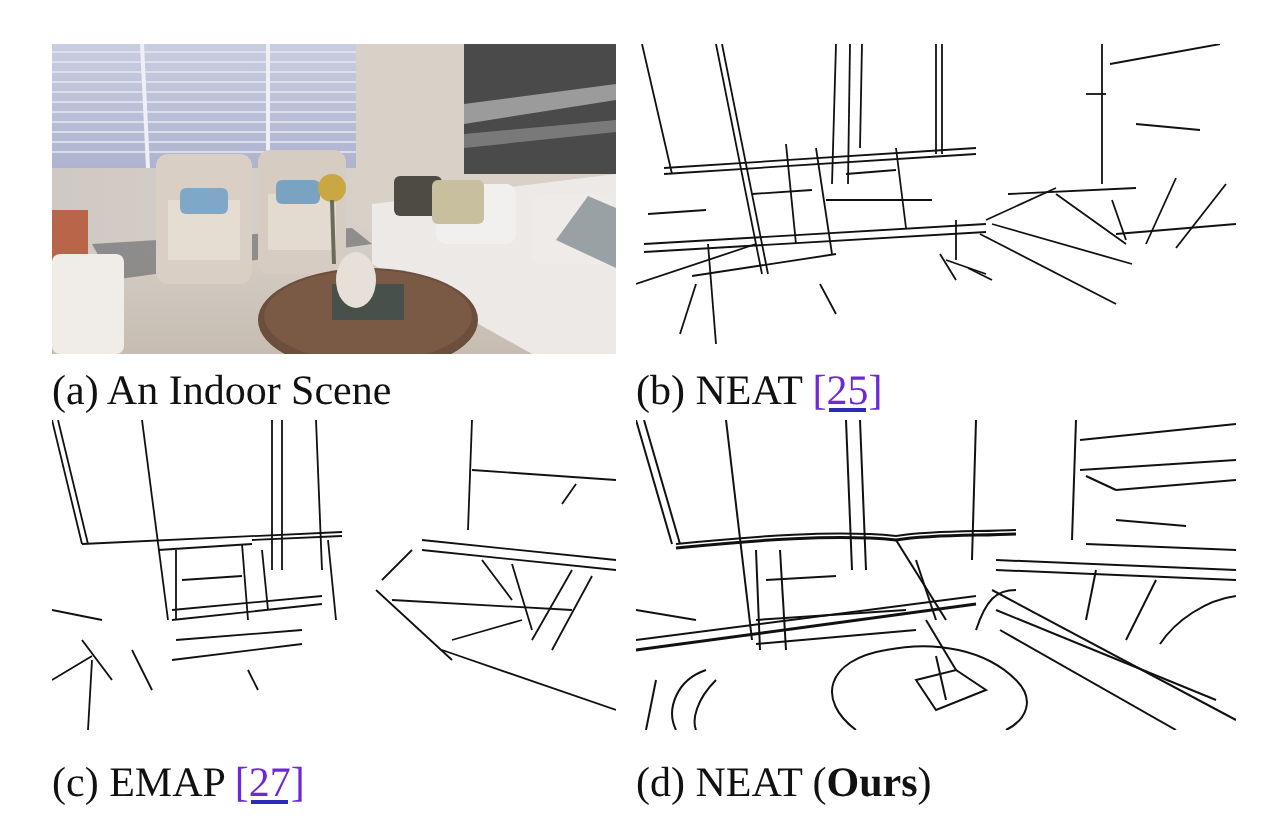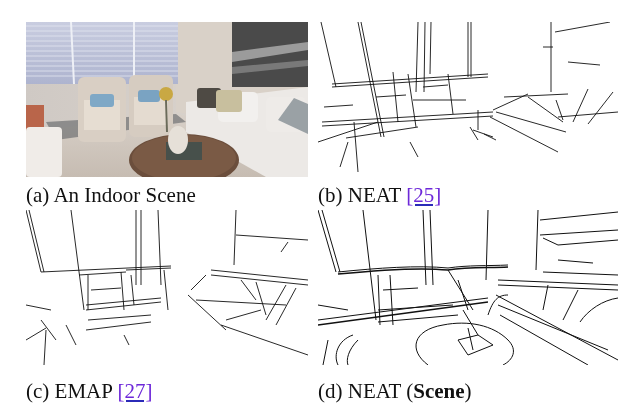--- a/index.html
+++ b/index.html
@@ -227,14 +227,14 @@
     <line x1="222" y1="10" x2="300" y2="2"></line>
     <line x1="222" y1="25" x2="300" y2="20"></line>
     <line x1="225" y1="28" x2="240" y2="35"></line>
     <line x1="240" y1="35" x2="300" y2="30"></line>
     <line x1="240" y1="50" x2="275" y2="53"></line>
     <line x1="225" y1="62" x2="300" y2="65"></line>
   </svg>
 </div>
 <div class="caption" style="left:318px; top:381px; width:300px;">
   <span>(d)</span>
-  <span>NEAT</span><span> (</span><span class="bold">Scene</span><span>)</span>
+  <span>NEAT</span><span> (</span><span class="bold">Ours</span><span>)</span>
 </div>
 
 </body></html>

